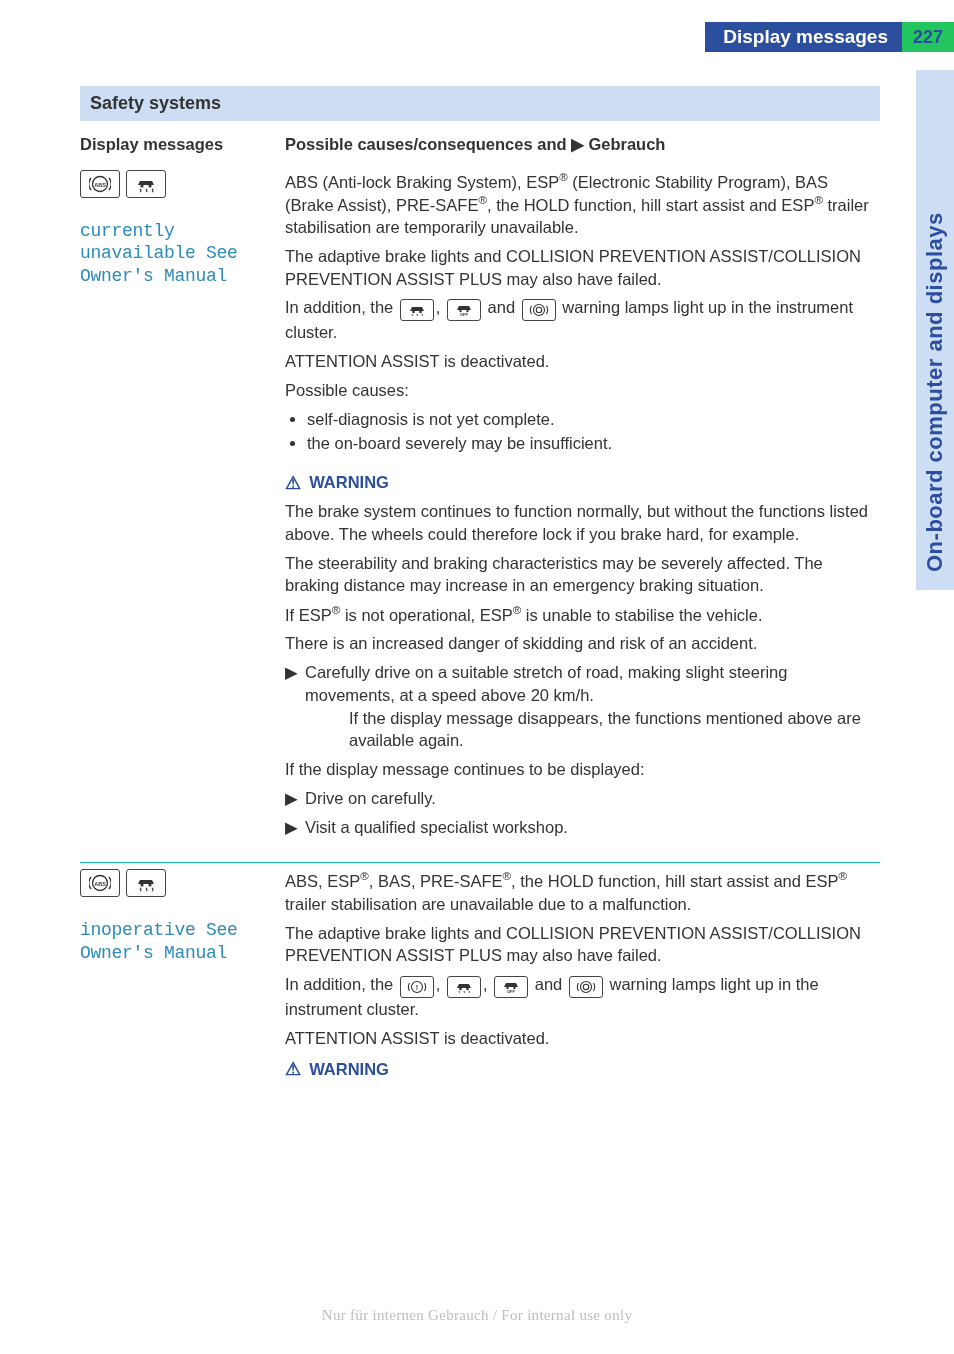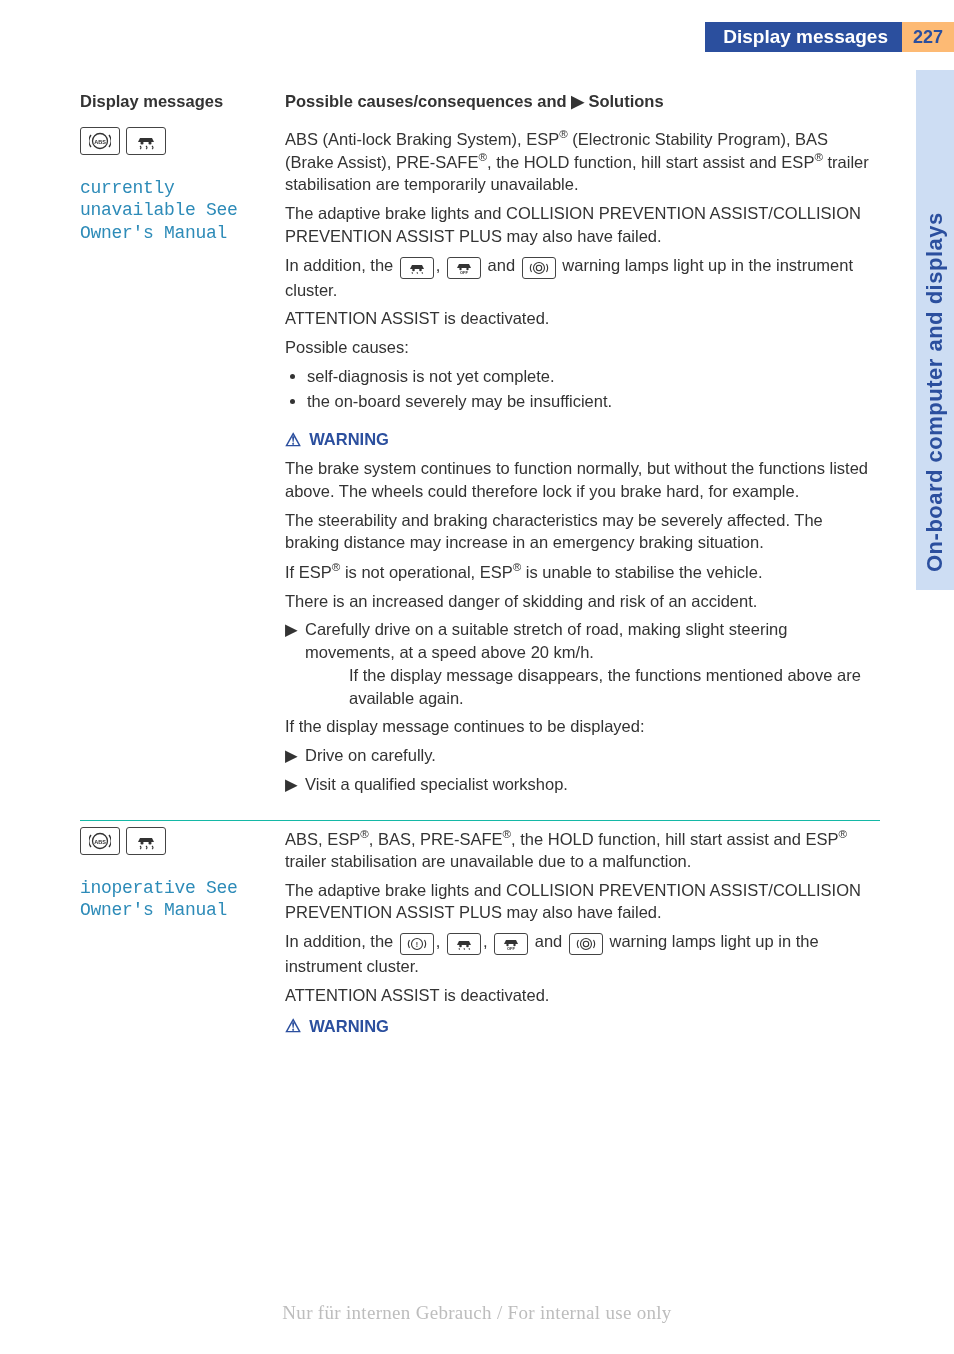--- a/index.html
+++ b/index.html
@@ -24,21 +24,21 @@
   }
   .top-title-box {
     background: #2b4f9e;
     color: #fff;
     font-weight: bold;
     font-size: 19px;
     padding: 4px 14px 4px 18px;
     display: flex; align-items: center;
   }
   .top-page-box {
-    background: #fdba74;
+    background: #22c55e;
     color: #2b4f9e;
     font-weight: bold;
     font-size: 18px;
     width: 52px;
     display: flex; align-items: center; justify-content: center;
   }
   .side-tab {
     position: absolute;
     right: 0;
     top: 70px;
@@ -129,45 +129,46 @@
   .step { display: flex; gap: 6px; margin: 2px 0 6px 0; }
   .step .arrow { flex: 0 0 14px; }
   .step .body { flex: 1; }
   .step .body .sub { display: block; margin-left: 44px; }
   .footer-watermark {
     position: absolute;
     left: 0; right: 0;
     bottom: 28px;
     text-align: center;
     color: #bdbdbd;
-    font-size: 19px;
+    font-size: 15px;
     font-family: Georgia, "Times New Roman", serif;
     letter-spacing: 0.3px;
   }
   sup { font-size: 0.7em; }
 </style>
 </head>
 <body>
 
 <div class="top-bar">
   <div class="top-title-box">Display messages</div>
   <div class="top-page-box">227</div>
 </div>
 
 <div class="side-tab">On-board computer and displays</div>
 
 <div class="content">
 
+  <div class="section-header">Safety systems</div>
 
   <table class="msgs">
     <thead>
       <tr>
         <th>Display messages</th>
         <th>
-          <span>Possible causes/consequences and </span><span>▶</span><span> Solutions</span>
+          <span>Possible causes/consequences and </span><span>▶</span><span> Gebrauch</span>
         </th>
       </tr>
     </thead>
     <tbody>
 
       <tr>
         <td>
           <div class="icon-row">
             <span class="icon-box">
                 <svg width="22" height="18" viewBox="0 0 22 18">

